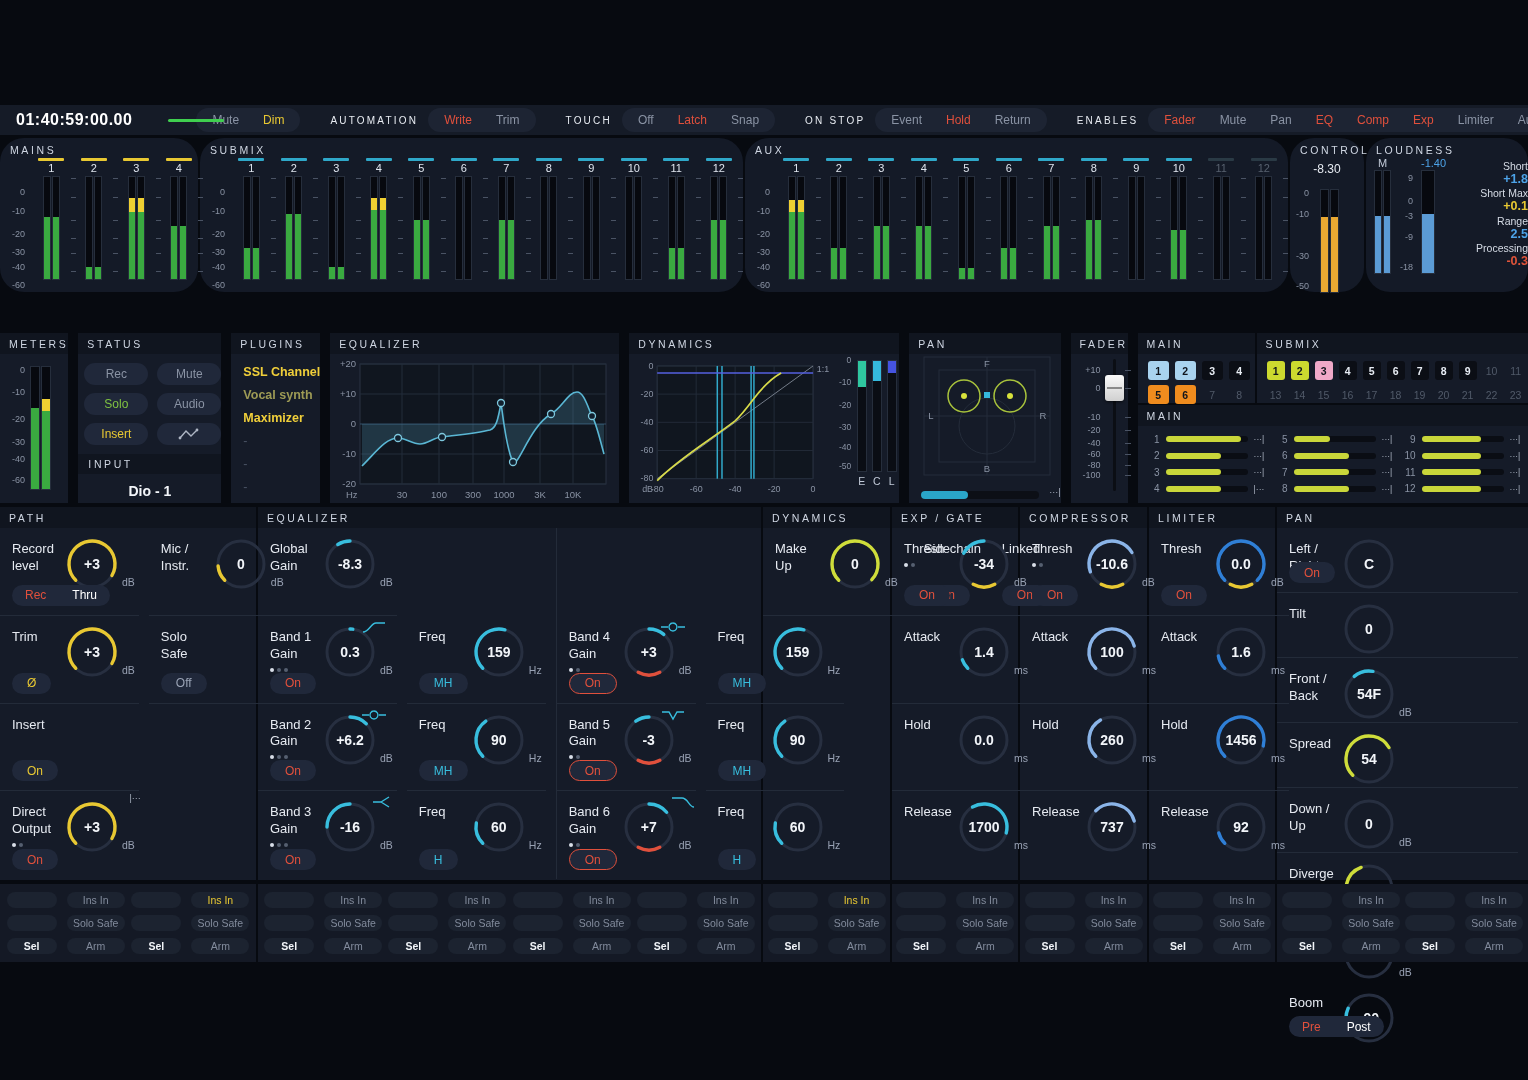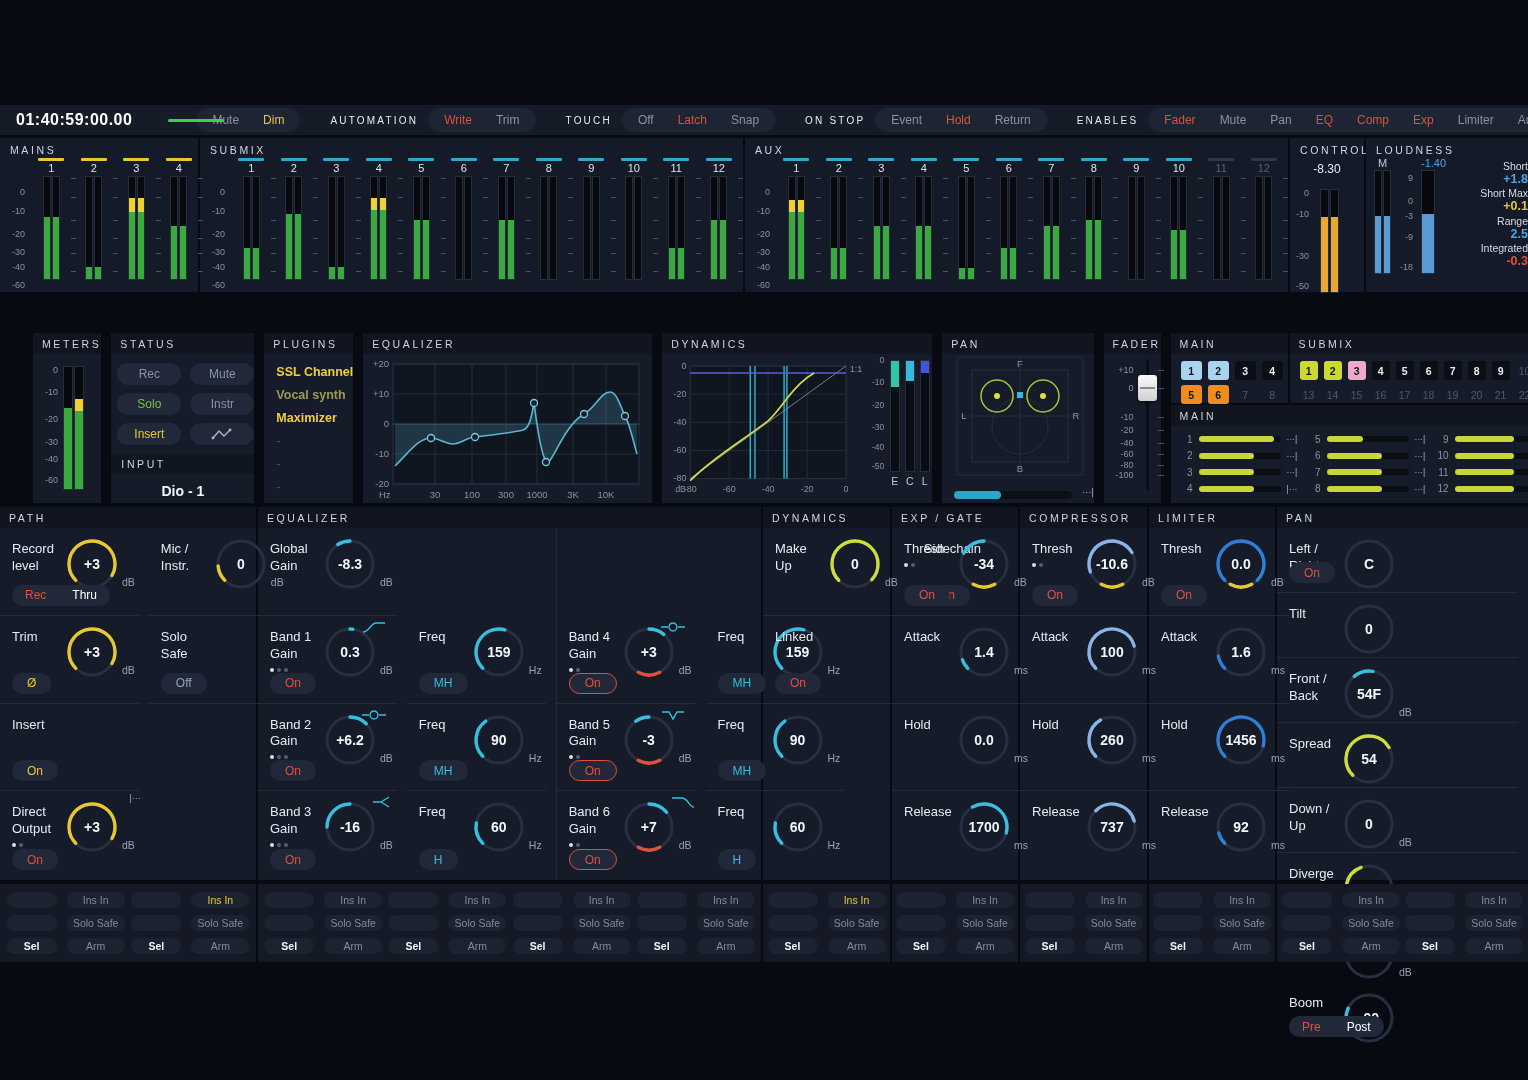--- a/index.html
+++ b/index.html
@@ -12,21 +12,21 @@
   .vdiv{width:1px;height:18px;background:#2a3342;margin:0 18px;}
   .minifader{width:118px;height:3px;background:#4a5364;border-radius:2px;position:relative;}
   .minifader .mf-fill{position:absolute;left:0;top:0;height:3px;width:56px;background:#3fcf4f;border-radius:2px;}
   .tglabel{font-size:10px;letter-spacing:2.2px;color:#e8ecf2;margin:0 10px 0 30px;white-space:nowrap;}
   .pillgrp{display:flex;align-items:center;background:#1d2433;border-radius:13px;height:24px;padding:0 4px;}
   .pillgrp .tbi{padding:0 12px;font-size:12px;color:#8a93a4;white-space:nowrap;cursor:default;}
   .tbi.red{color:#e0503c;} .tbi.yellow{color:#e8c832;}
 
   
   #bridge{top:138px;height:154px;display:flex;gap:2px;background:#070a10;}
-  .bpanel{background:#141a27;height:154px;box-sizing:border-box;}
+  .bpanel{background:#141a27;height:154px;box-sizing:border-box;border-radius:24px;}
   .gtitle{padding:6px 0 0 10px;font-size:10.5px;letter-spacing:2.6px;color:#cfd6e2;}
   .grow{display:flex;padding-left:2px;}
   .mscale{width:28px;position:relative;height:104px;margin-top:33px;flex:none;}
   .mscale span{position:absolute;right:5px;transform:translateY(-50%);font-size:9px;color:#8a93a4;}
   .mcell{display:flex;flex-direction:column;align-items:center;flex:none;position:relative;}
   .mcap{width:26px;height:3px;border-radius:1px;margin-top:2px;}
   .mnum{font-size:11px;color:#dfe5ee;height:13px;line-height:13px;margin:1px 0 1px;}
   .mnum.dim{color:#58616f;}
   .mpair{display:flex;gap:1px;height:104px;}
   .mbar{width:8px;background:#07090f;border:1px solid #262e3c;position:relative;box-sizing:border-box;}
@@ -40,21 +40,21 @@
 
   
   #chead{top:296px;height:34px;background:#1d2433;display:flex;align-items:center;border-bottom:1px solid #39414f;}
   .chbadge{margin-left:10px;background:#29a8c6;color:#0a2630;font-weight:bold;font-size:13px;border-radius:4px;padding:3px 9px;}
   .chname{margin-left:14px;font-size:16px;font-weight:bold;color:#f2f5f9;}
   .chtabs{position:absolute;left:50%;transform:translateX(-50%);display:flex;background:#232b3c;border-radius:14px;height:26px;align-items:center;padding:0 6px;}
   .chtabs .tab{padding:0 38px;font-size:12.5px;color:#9aa3b5;cursor:default;}
   .chtabs .tab.active{color:#e0543a;}
 
   
-  #strip{top:333px;height:128px;display:flex;gap:10px;background:#070a10;padding-left:33px;}
+  #strip{top:333px;height:128px;display:flex;gap:10px;background:#070a10;}
   .spanel{background:#151b28;height:170px;box-sizing:border-box;position:relative;}
   .phead{height:21px;background:#10151f;display:flex;align-items:center;padding-left:9px;font-size:10.5px;letter-spacing:2.6px;color:#cfd6e2;}
   .statusbtns{display:grid;grid-template-columns:64px 64px;gap:8px 9px;padding:9px 0 0 6px;}
   .sbtn{height:22px;border-radius:11px;background:#20283a;font-size:12px;color:#8a93a4;display:flex;align-items:center;justify-content:center;}
   .sbtn.green{color:#7fc341;} .sbtn.yellow{color:#e8c832;}
   .inputband{margin-top:9px;height:20px;background:#10151f;display:flex;align-items:center;padding-left:10px;font-size:10.5px;letter-spacing:2.6px;color:#cfd6e2;}
   .inputval{text-align:center;font-size:14px;font-weight:bold;color:#f2f5f9;margin-top:9px;}
   .plgslot{font-size:12.5px;font-weight:bold;line-height:23px;padding-left:12px;white-space:nowrap;}
   .plg-bright{color:#f0cf3a;} .plg-dim{color:#9d9a55;} .plg-empty{color:#4a5364;font-weight:normal;}
   .axlbl{fill:#8a93a4;font-size:9.5px;font-family:"Liberation Sans",sans-serif;}
@@ -804,21 +804,21 @@
             </div>
             <div class="stat">
               <div class="sl">Short Max</div>
               <div class="sv" style="color: rgb(232, 200, 50);">+0.1</div>
             </div>
             <div class="stat">
               <div class="sl">Range</div>
               <div class="sv" style="color: rgb(77, 163, 232);">2.5</div>
             </div>
             <div class="stat">
-              <div class="sl">Integrated</div>
+              <div class="sl">Processing</div>
               <div class="sv" style="color: rgb(224, 84, 58);">-0.3</div>
             </div>
           </div>
         </div>
       </div>
     </div>
 
 
   <div id="strip" class="band">
       <div class="spanel" style="width: 84px;">
@@ -842,21 +842,21 @@
             </div>
           </div>
         </div>
       </div>
       <div class="spanel" style="width: 148px;">
         <div class="phead">STATUS</div>
         <div class="statusbtns">
           <div class="sbtn">Rec</div>
           <div class="sbtn">Mute</div>
           <div class="sbtn green">Solo</div>
-          <div class="sbtn">Instr</div>
+          <div class="sbtn">Audio</div>
           <div class="sbtn yellow">Insert</div>
           <div class="sbtn">
             <svg width="22" height="14" viewBox="0 0 22 14">
               <path d="M2 11 L8 4 L13 9 L19 3" stroke="#aeb6c4" stroke-width="1.4" fill="none"></path>
               <circle cx="2" cy="11" r="1.4" fill="#aeb6c4"></circle>
               <circle cx="19" cy="3" r="1.4" fill="#aeb6c4"></circle>
             </svg>
           </div>
         </div>
         <div class="inputband">INPUT</div>
@@ -1432,21 +1432,21 @@
               <span class="kunit">Hz</span>
             </div>
             <div class="cbtns">
               <div class="kpill cyan">H</div>
             </div>
           </div>
         </div>
       </div>
       <div class="lcol" style="width: 127px;">
         <div class="phead">DYNAMICS</div>
-        <div class="kgrid" style="grid-template-columns: repeat(2, 1fr); grid-template-rows: repeat(4, 1fr);">
+        <div class="kgrid" style="grid-template-columns: repeat(3, 1fr); grid-template-rows: repeat(4, 1fr);">
           <div class="kcell bline">
             <div class="crow">
               <div class="clabel">Make
 Up</div>
               <div class="kbox"><svg width="56" height="56" viewBox="0 0 56 56">
                   <circle cx="28" cy="28" r="23" fill="none" stroke="#272f40" stroke-width="3"></circle>
                   <path d="M 11.74 44.26 A 23 23 0 1 1 44.82 43.69" fill="none" stroke="#cfdd3a" stroke-width="3.4" stroke-linecap="round"></path>
                 </svg><div class="kval">0</div></div>
               <span class="kunit">dB</span>
             </div>

